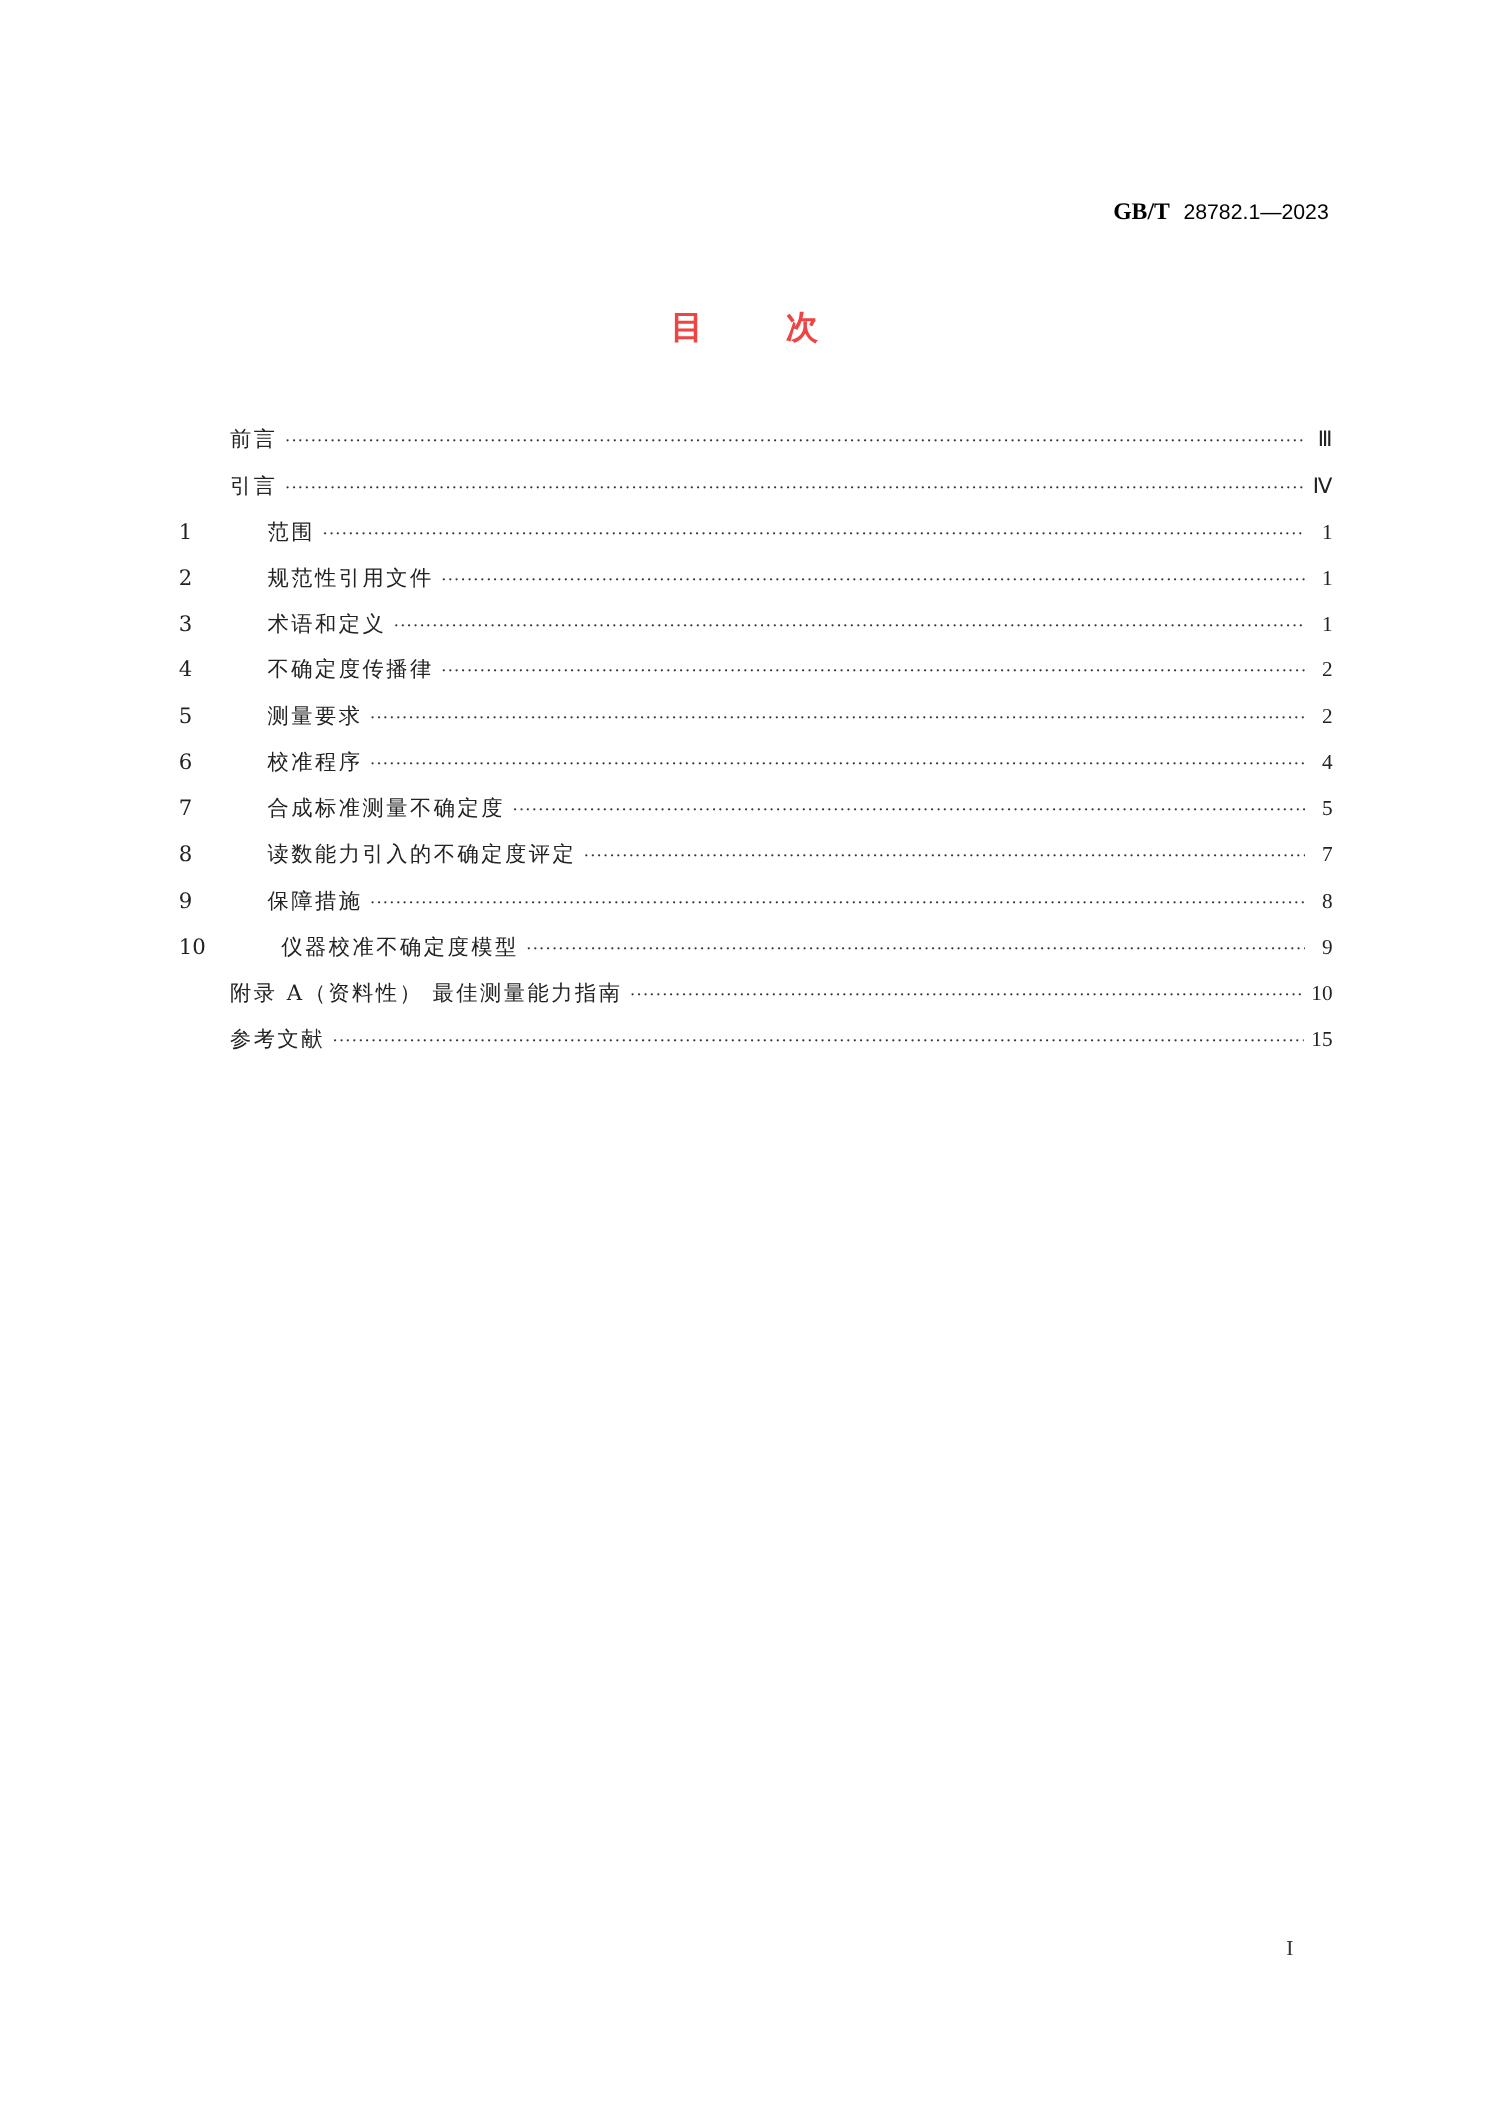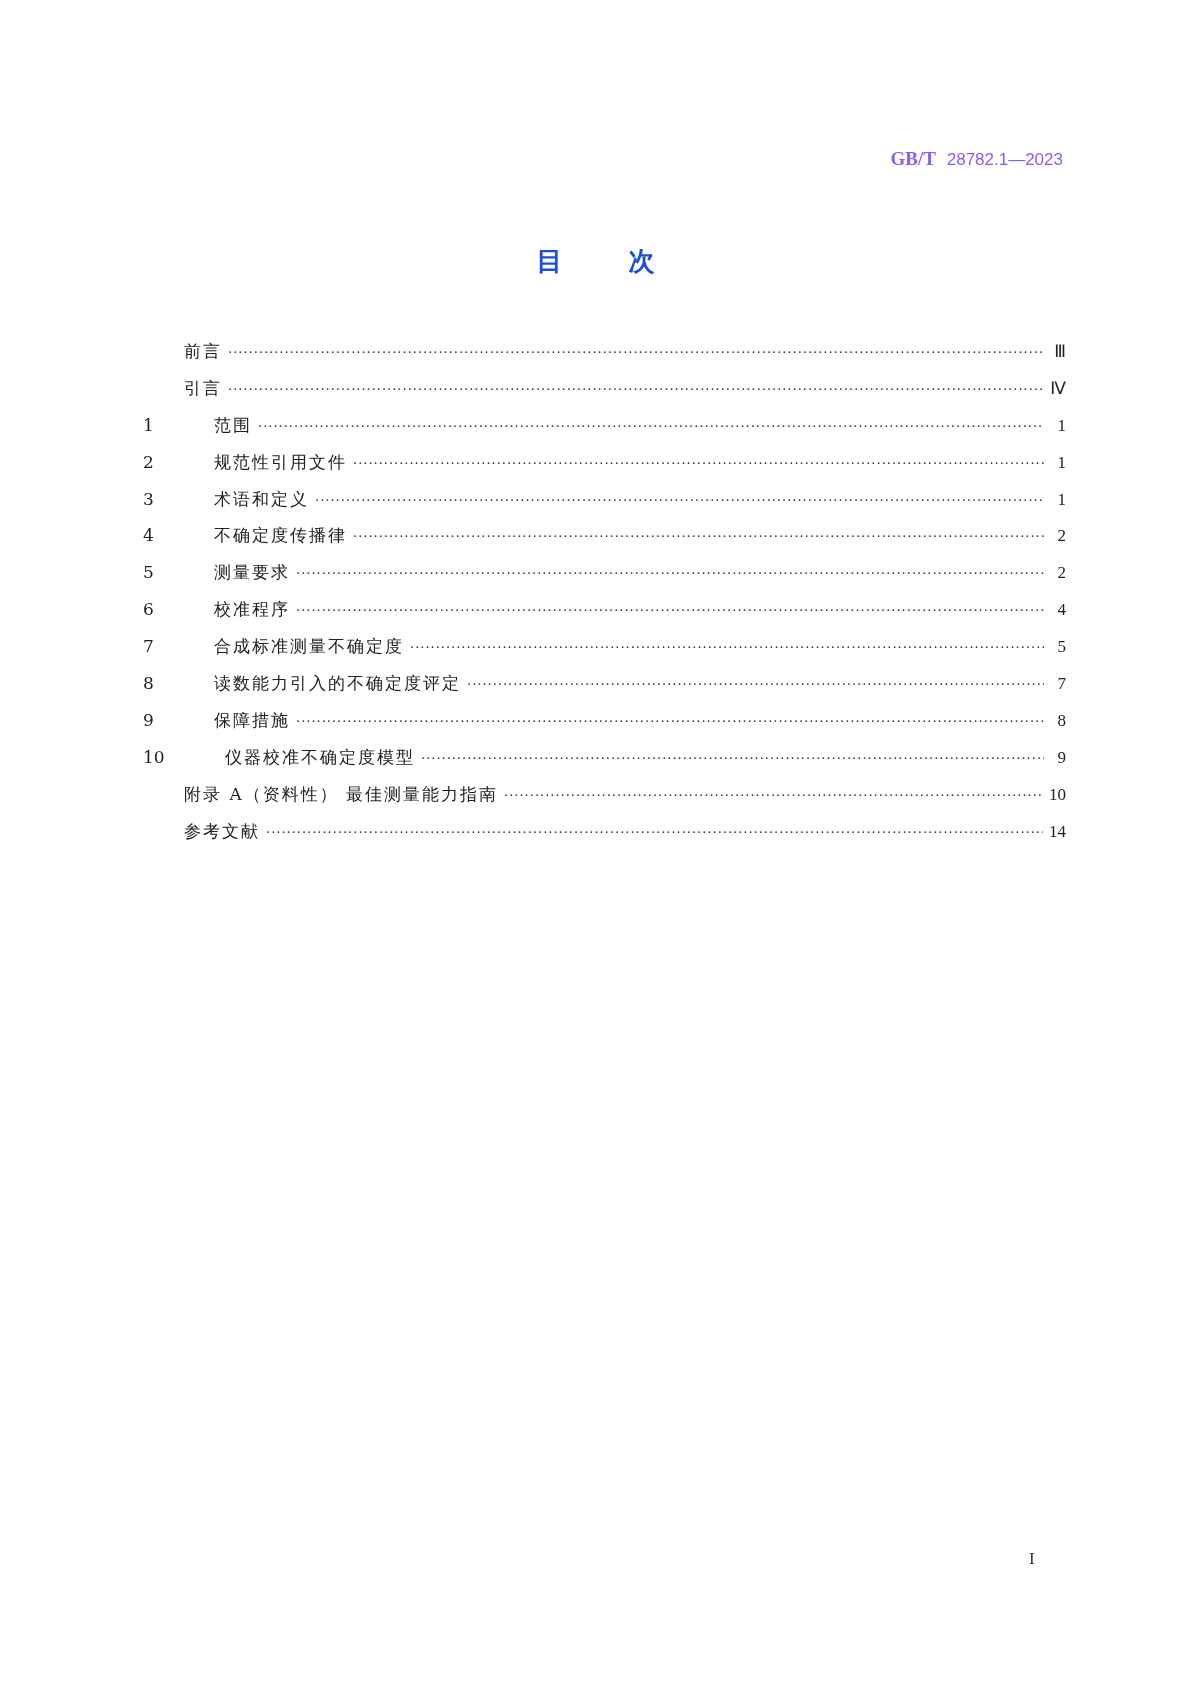--- a/index.html
+++ b/index.html
@@ -1,22 +1,22 @@
 <!DOCTYPE html>
 <html><head>
 <meta charset="utf-8">
 <style>
   html, body { margin:0; padding:0; background:#ffffff; }
   body { width:1191px; height:1685px; position:relative; overflow:hidden;
          font-family:"DejaVu Serif","Liberation Serif",serif; color:#222; }
-  .std-no { position:absolute; right:128px; top:148px; font-size:17px; color:#8b5cf6; white-space:nowrap; }
+  .std-no { position:absolute; right:128px; top:159px; font-size:17px; color:#000000; white-space:nowrap; }
   .std-no .code { font-family:"Liberation Serif",serif; font-weight:bold; font-size:19px; }
   .std-no .num { font-family:"Liberation Sans",sans-serif; }
   .title { position:absolute; left:0; width:100%; top:244px; text-align:center;
-           font-family:"DejaVu Sans",sans-serif; font-size:26px; font-weight:bold; letter-spacing:66px; text-indent:66px; color:#1d4ed8; }
+           font-family:"DejaVu Sans",sans-serif; font-size:26px; font-weight:bold; letter-spacing:66px; text-indent:66px; color:#ef4444; }
   .toc { position:absolute; left:143px; width:923px; top:340px; }
   .row { display:flex; align-items:baseline; height:36.9px; font-size:17px; }
   .row .num { display:inline-block; min-width:30px; }
   .row .num.wide { min-width:41px; }
   .row .label { white-space:nowrap; letter-spacing:2px;margin-left:41px; }
   .row .dots { flex:1; overflow:hidden; white-space:nowrap; margin:0 6px; color:#333; letter-spacing:1px; font-size:13px; }
   .row .dots::after { content:"··································································································································································································"; }
   .row .page { white-space:nowrap; text-align:right; min-width:16px; font-family:"Liberation Serif",serif; }
   .footer { position:absolute; left:1029px; top:1549px; font-size:17px; font-family:"Liberation Serif",serif; color:#333; }
 </style>
@@ -102,17 +102,17 @@
       <span class="page">9</span>
     </div>
   <div class="row">
       <span class="label">附录 A（资料性）  最佳测量能力指南</span>
       <span class="dots"></span>
       <span class="page">10</span>
     </div>
   <div class="row">
       <span class="label">参考文献</span>
       <span class="dots"></span>
-      <span class="page">14</span>
+      <span class="page">15</span>
     </div>
 </div>
 
 <div class="footer">I</div>
 
 </body></html>

